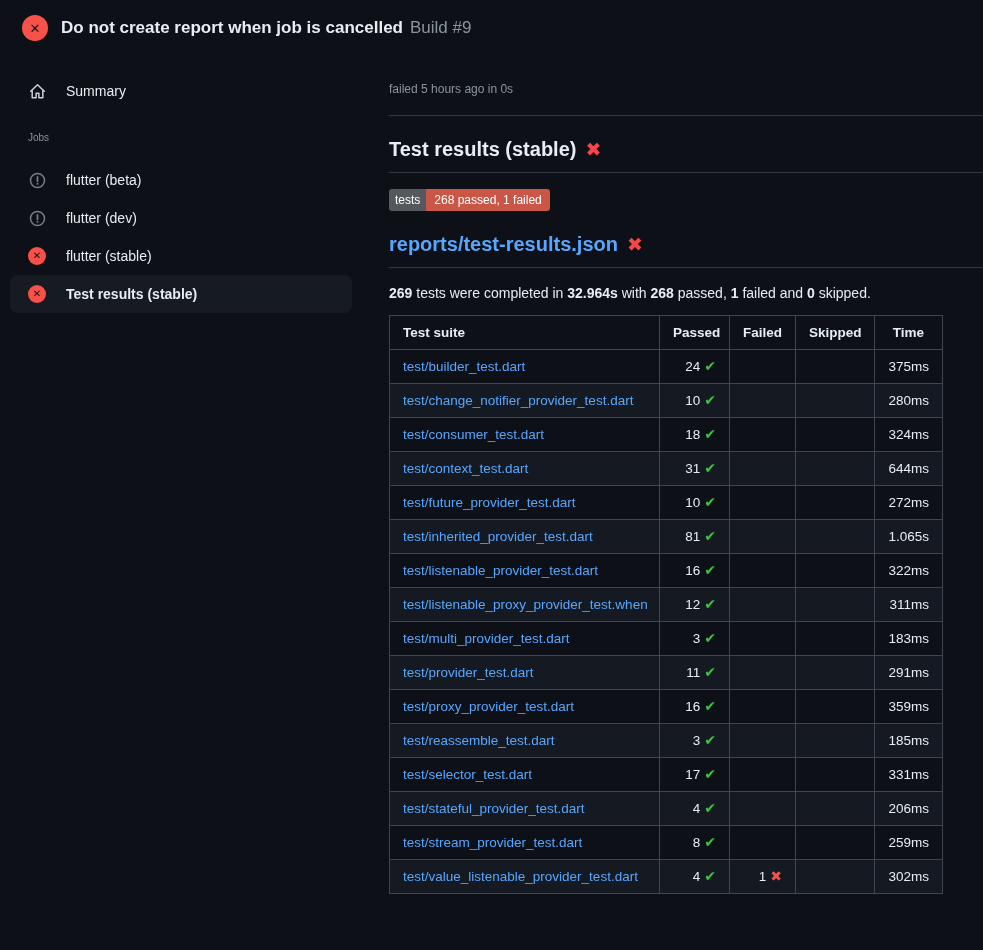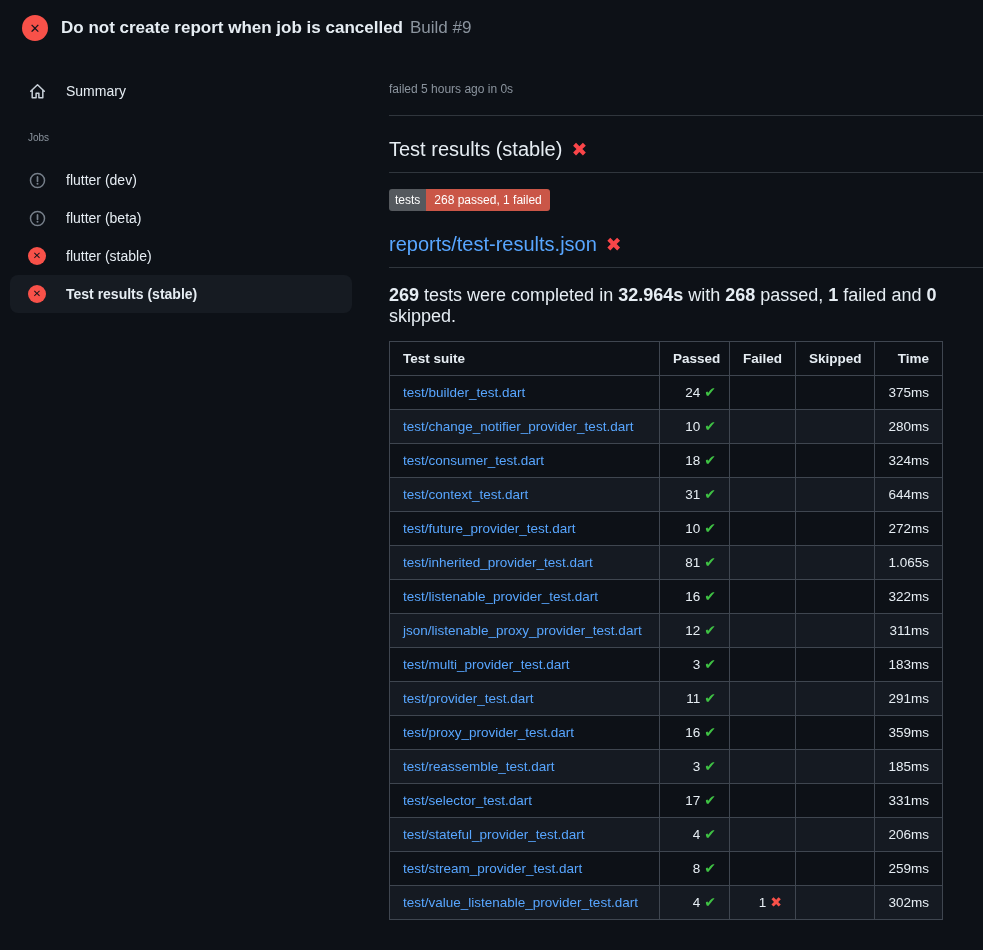--- a/index.html
+++ b/index.html
@@ -38,32 +38,32 @@
   .side-item{display:flex;align-items:center;gap:20px;padding:10px 18px;border-radius:8px;font-size:14px;cursor:pointer;color:var(--text)}
   .side-item.selected{background:var(--bg-alt);font-weight:700}
   .side-icon{width:18px;height:18px;display:inline-flex;align-items:center;justify-content:center;flex:0 0 auto}
   .jobs-label{color:var(--muted);font-size:10px;padding:22px 18px 18px 18px}
   
   main{flex:1;padding-top:24px;min-width:0}
   .breadcrumb{font-weight:700;font-size:13.5px}
   .meta{color:var(--muted);font-size:12px;margin-top:6px}
   .div{border:none;border-top:1px solid var(--divider);margin:0}
   .div.first{margin-top:19px}
-  h2{font-size:20px;font-weight:400;margin:21px 0 10px 0;line-height:1.2}
+  h2{font-size:20px;font-weight:700;margin:21px 0 10px 0;line-height:1.2}
   .x-mark{color:var(--red-x);margin-left:9px;font-size:19px}
   h2.report-link{color:var(--blue);cursor:pointer}
   .badge{display:inline-flex;font-size:12px;line-height:1;border-radius:3px;overflow:hidden;margin:16px 0 0 0}
   .badge-label{background:var(--badge-gray);color:#fff;padding:5px 6px}
   .badge-value{background:var(--badge-red);color:#fff;padding:5px 8px}
-  p.summary{font-size:18px;margin:17px 0 14px 0}
+  p.summary{font-size:14px;margin:17px 0 14px 0}
   
   table{border-collapse:collapse;table-layout:fixed;width:553px;font-size:13.5px;margin-top:9px}
   col.c-suite{width:270px}col.c-passed{width:70px}col.c-failed{width:66px}col.c-skipped{width:79px}col.c-time{width:68px}
   th,td{border:1px solid var(--border);padding:0 13px;height:34px;overflow:hidden;white-space:nowrap}
-  th{text-align:right;font-weight:700;color:var(--text)}
+  th{text-align:center;font-weight:700;color:var(--text)}
   th.col-suite{text-align:left}
   td{text-align:right}
   td.suite-cell{text-align:left}
   tbody tr:nth-child(even){background:var(--row-alt)}
   a.suite{color:var(--blue);text-decoration:none;cursor:pointer}
   .check{color:var(--green);font-size:14px;font-weight:700;margin-left:4px}
   .cross{color:var(--red);font-size:14px;font-weight:700;margin-left:4px}
 </style>
 </head>
 <body>
@@ -87,31 +87,31 @@
     <div class="jobs-label">Jobs</div>
     <div id="jobs-list">
         <div class="side-item">
           <span class="side-icon">
             <svg width="17" height="17" viewBox="0 0 16 16" fill="none">
               <circle cx="8" cy="8" r="6.6" stroke="#767f8a" stroke-width="1.4"></circle>
               <path d="M8 4.6v4.1" stroke="#767f8a" stroke-width="1.6" stroke-linecap="round"></path>
               <circle cx="8" cy="11" r="0.95" fill="#767f8a"></circle>
             </svg>
           </span>
-          <span>flutter (dev)</span>
+          <span>flutter (beta)</span>
         </div>
         <div class="side-item">
           <span class="side-icon">
             <svg width="17" height="17" viewBox="0 0 16 16" fill="none">
               <circle cx="8" cy="8" r="6.6" stroke="#767f8a" stroke-width="1.4"></circle>
               <path d="M8 4.6v4.1" stroke="#767f8a" stroke-width="1.6" stroke-linecap="round"></path>
               <circle cx="8" cy="11" r="0.95" fill="#767f8a"></circle>
             </svg>
           </span>
-          <span>flutter (beta)</span>
+          <span>flutter (dev)</span>
         </div>
         <div class="side-item">
           <span class="side-icon">
             <span class="status-circle sm">✕</span>
           </span>
           <span>flutter (stable)</span>
         </div>
         <div class="side-item selected">
           <span class="side-icon">
             <span class="status-circle sm">✕</span>
@@ -199,21 +199,21 @@
             <td>1.065s</td>
           </tr>
           <tr>
             <td class="suite-cell"><a class="suite">test/listenable_provider_test.dart</a></td>
             <td><span>16</span><span class="check">✔</span></td>
             <td></td>
             <td></td>
             <td>322ms</td>
           </tr>
           <tr>
-            <td class="suite-cell"><a class="suite">json/listenable_proxy_provider_test.dart</a></td>
+            <td class="suite-cell"><a class="suite">test/listenable_proxy_provider_test.when</a></td>
             <td><span>12</span><span class="check">✔</span></td>
             <td></td>
             <td></td>
             <td>311ms</td>
           </tr>
           <tr>
             <td class="suite-cell"><a class="suite">test/multi_provider_test.dart</a></td>
             <td><span>3</span><span class="check">✔</span></td>
             <td></td>
             <td></td>

